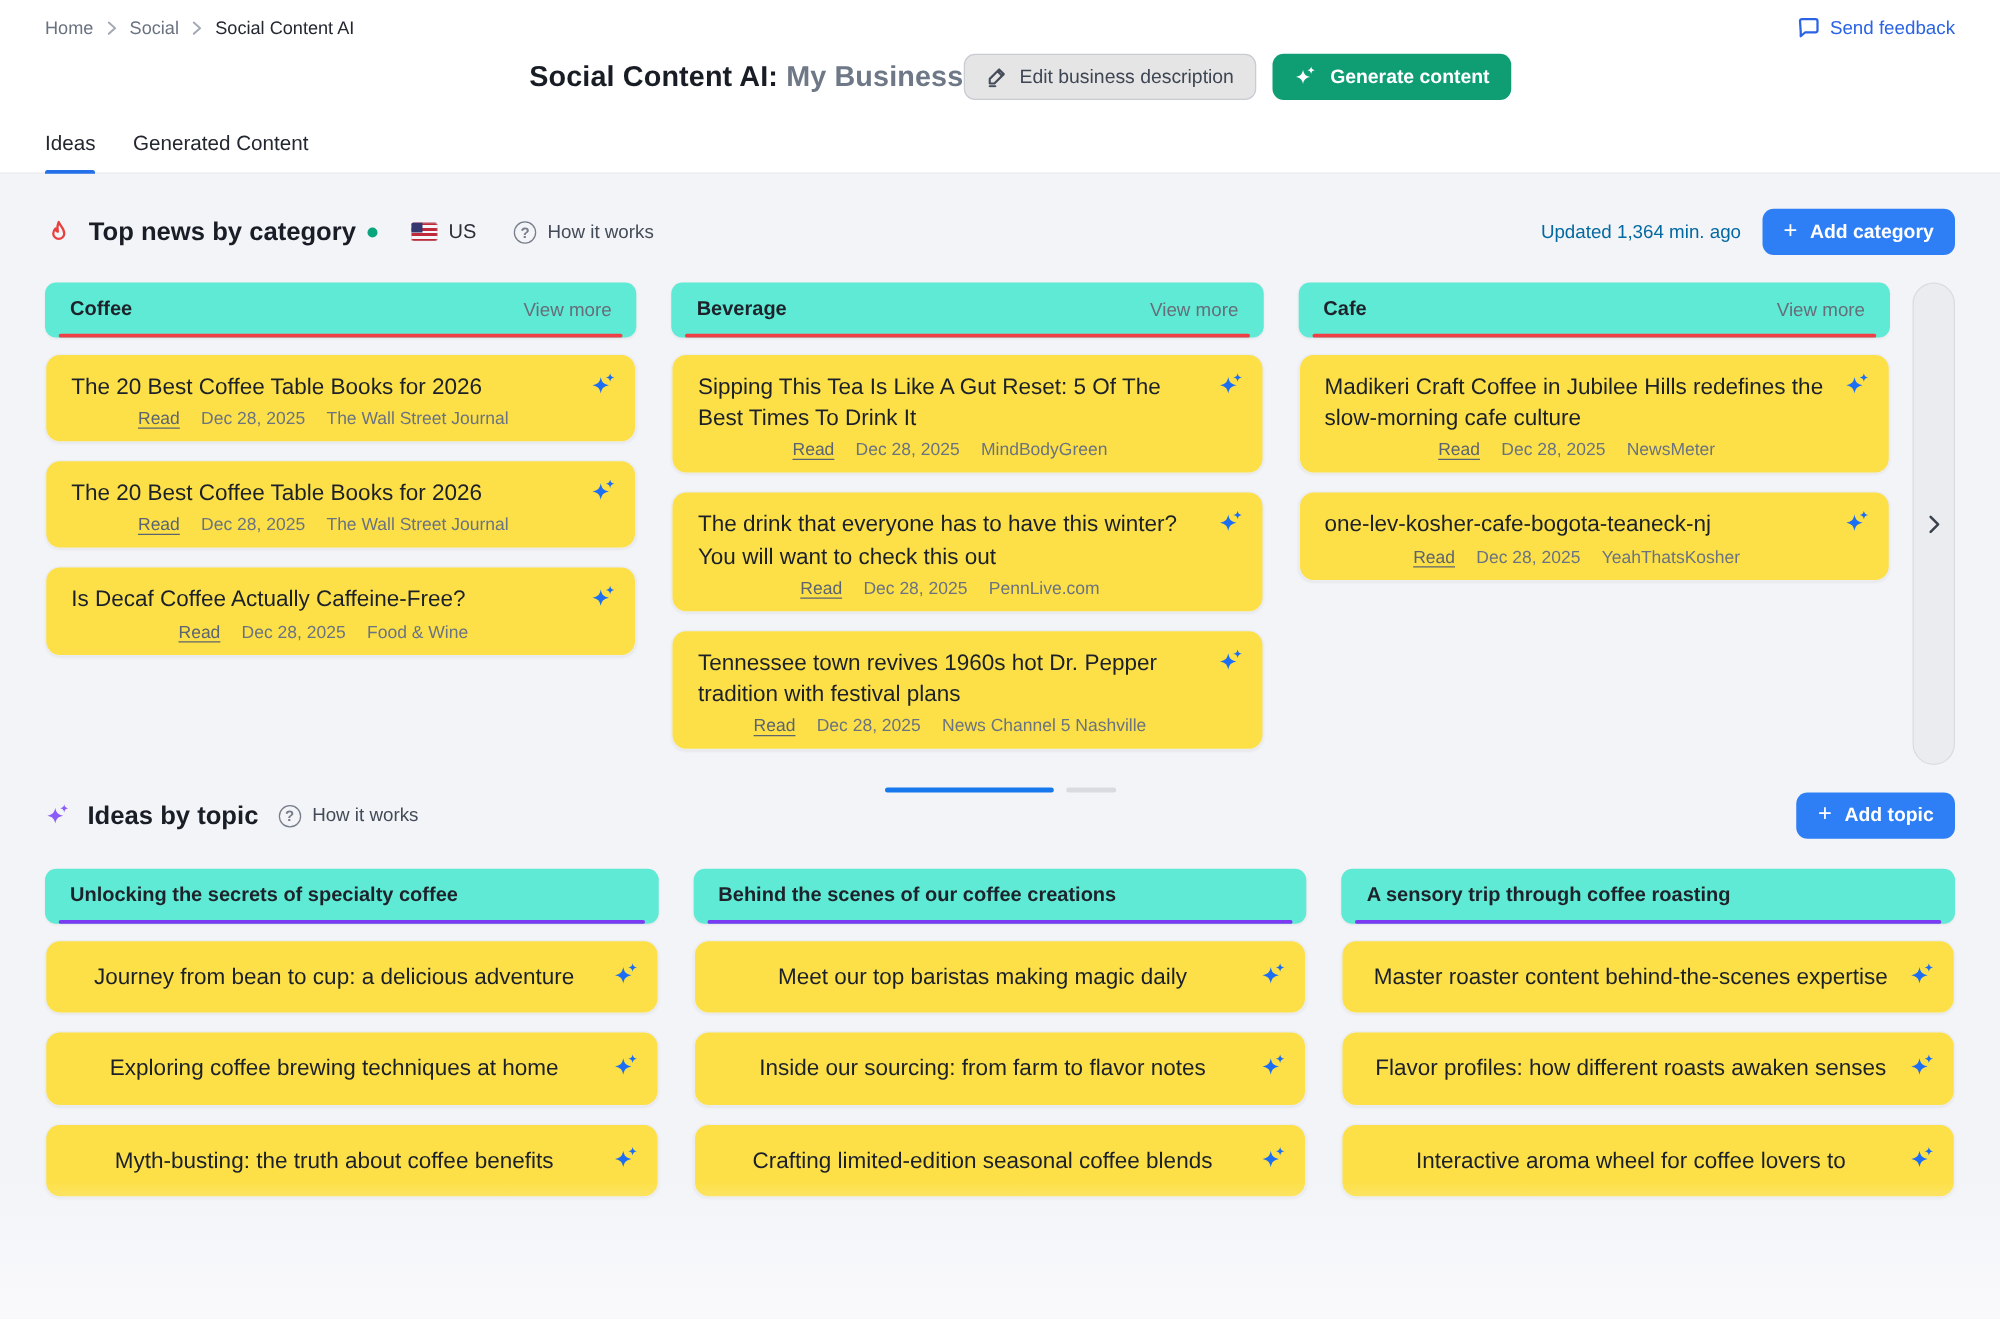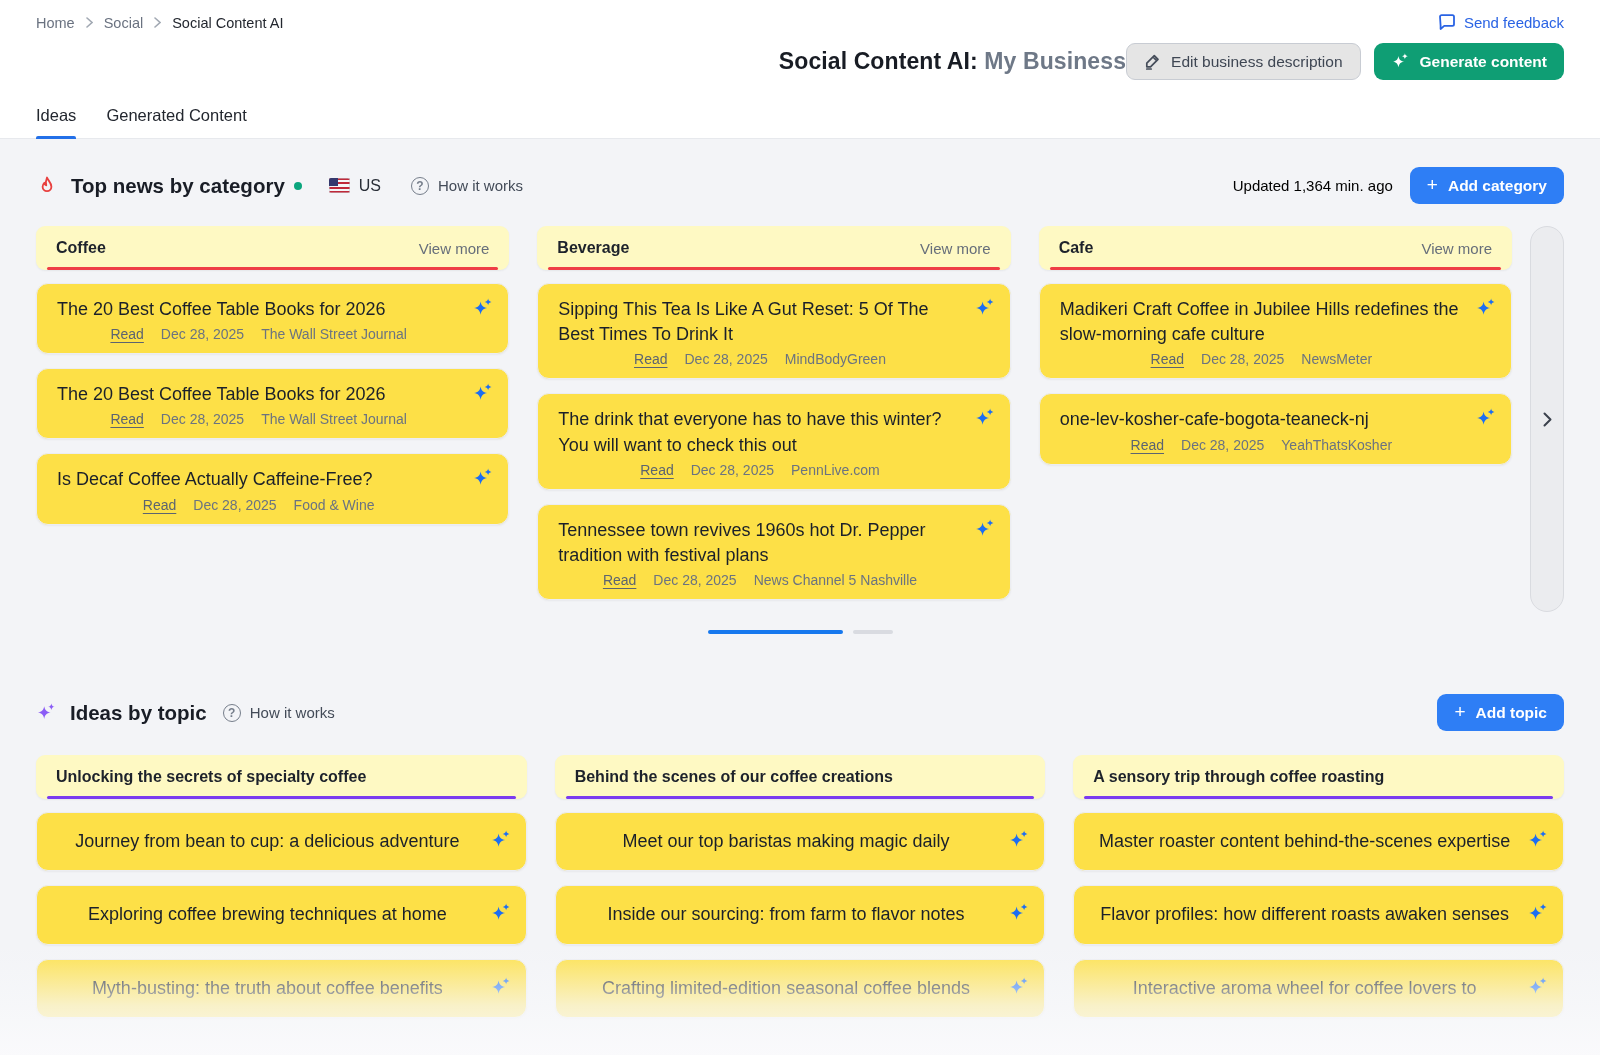--- a/index.html
+++ b/index.html
@@ -10,21 +10,21 @@
   }
 
   
   .header { background:#fff; padding:14px 36px 0; }
   .topbar { display:flex; justify-content:space-between; align-items:center; }
   .breadcrumb { display:flex; align-items:center; gap:11px; font-size:14.5px; color:#6a7280; }
   .crumb { cursor:pointer; }
   .crumb-last { color:#23272f; cursor:default;text-align:center; }
   .crumb-sep { display:flex; }
   .send-feedback { display:inline-flex; gap:8px; align-items:center; color:#2a63e4; font-size:15px; cursor:pointer; }
-  .title-row { display:flex; justify-content:flex-end; align-items:center; margin-top:12px;margin-left:32px; }
+  .title-row { display:flex; justify-content:center; align-items:center; margin-top:12px;margin-left:32px; }
   h1 { font-size:23px; color:#181c24; letter-spacing:.1px; }
   h1 .muted { color:#6e7887; font-weight:600; }
   .actions { display:flex; gap:13px; }
   .btn { height:37px; border-radius:9px; display:inline-flex; align-items:center; gap:10px;
          padding:0 17px; font-size:15.5px; cursor:pointer; border:none; font-family:inherit; white-space:nowrap; }
   .btn-secondary { background:#e5e5e5; border:1px solid #c8ccd3; color:#3e4653; }
   .btn-green { background:#0f9e74; color:#fff; font-weight:600; }
   .btn-blue { background:#2e7ef5; color:#fff; font-weight:600; }
   .btn .plus { font-size:19px; font-weight:400; line-height:1; margin-top:-2px; }
   .tabs { display:flex; gap:30px; margin:26px -36px 0; padding:0 36px; border-bottom:1px solid #e7e9ed; }
@@ -39,25 +39,25 @@
   .section-title { font-size:20.5px; font-weight:700; color:#191d26; margin-left:13px; }
   .green-dot { width:8px; height:8px; border-radius:50%; background:#0aa57d; margin-left:9px; }
   .flag { width:21px; height:15px; border-radius:2px; margin-left:27px; position:relative; overflow:hidden;
     background:repeating-linear-gradient(#c0293a 0 2.15px,#f4f6f8 2.15px 4.3px); box-shadow:inset 0 0 0 .5px #c9cdd3; }
   .flag::after { content:""; position:absolute; top:0; left:0; width:9px; height:8px; background:#34386e; }
   .country { font-size:16px; color:#2a2f38; margin-left:9px; }
   .hiw { display:flex; align-items:center; gap:9px; color:#434b58; font-size:15px; cursor:pointer; margin-left:30px; }
   .qmark { width:18px; height:18px; border-radius:50%; border:1.5px solid #767e8b; color:#767e8b;
     font-size:12px; font-weight:700; display:flex; align-items:center; justify-content:center; }
   .head-right { display:flex; align-items:center; gap:17px; }
-  .updated { color:#000000; font-size:15px; }
+  .updated { color:#0369a1; font-size:15px; }
 
   .news-row { display:flex; margin-top:22px; align-items:flex-start; }
   .news-cols, .ideas-cols { flex:1; display:grid; grid-template-columns:repeat(3,1fr); column-gap:28px; align-items:start; }
-  .col-head { background:#fef9c3; border-radius:9px; height:44px; display:flex; align-items:center;
+  .col-head { background:#5eead4; border-radius:9px; height:44px; display:flex; align-items:center;
     justify-content:space-between; padding:0 20px; position:relative; margin-bottom:13px;
     box-shadow:0 1px 2px rgba(25,29,36,.06); }
   .col-head::after { content:""; position:absolute; bottom:0; left:11px; right:11px; height:3px; border-radius:3px; background:#ef3e46; }
   .topic .col-head::after { background:#7b3bf0; }
   .col-name { font-size:16px; font-weight:700; color:#1d222b; }
   .view-more { font-size:15px; color:#666e7a; cursor:pointer; }
 
   .card { background:#fde047; border-radius:12px; border:1px solid #ecedf1; box-shadow:0 1px 2px rgba(25,29,36,.05);
     padding:13px 48px 11px 20px; position:relative; margin-bottom:14px; }
   .card-title { font-size:18px; line-height:1.4; color:#1b202a; }
@@ -68,21 +68,21 @@
   .idea-card { padding:16px 48px 16px 20px;text-align:center; }
   .idea-card .sparkle-btn { top:16px; }
 
   .scroll-strip { width:34px; height:386px; margin-left:18px; flex:0 0 34px; background:#ebecef;
     border:1px solid #d9dbe0; border-radius:17px; display:flex; align-items:center; justify-content:center; cursor:pointer; }
 
   .pagination { display:flex; gap:10px; justify-content:center; margin-top:16px; }
   .bar-active { width:135px; height:4px; border-radius:2px; background:#1778ee; cursor:pointer; }
   .bar { width:40px; height:4px; border-radius:2px; background:#d9dbe1; cursor:pointer; }
 
-  .ideas-section { margin-top:60px; }
+  .ideas-section { }
   .ideas-cols { margin-top:24px; }
 
   .bottom-fade { position:absolute; left:0; right:0; bottom:0; height:110px; pointer-events:none;
     background:linear-gradient(to bottom, rgba(245,246,249,0) 0%, rgba(247,248,250,.72) 55%, rgba(250,250,252,.96) 100%); }
 
   svg { display:block; }
 </style>
 </head>
 <body>
 

